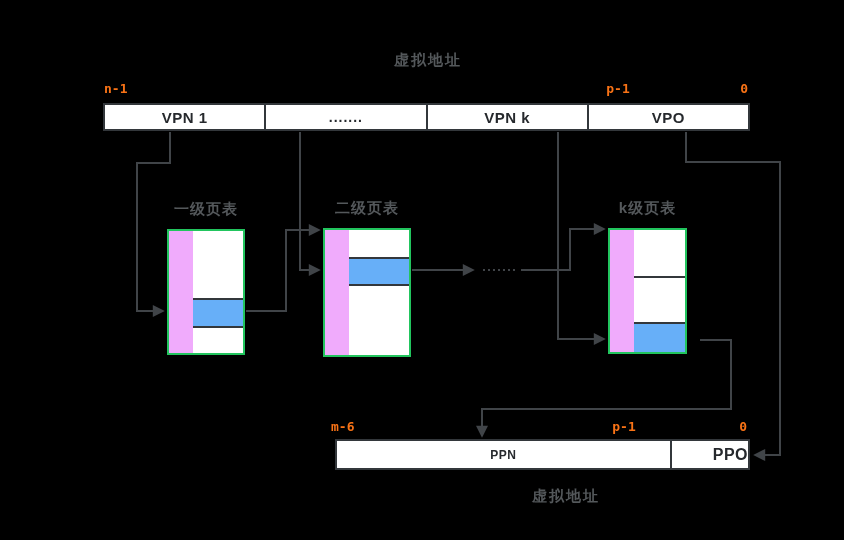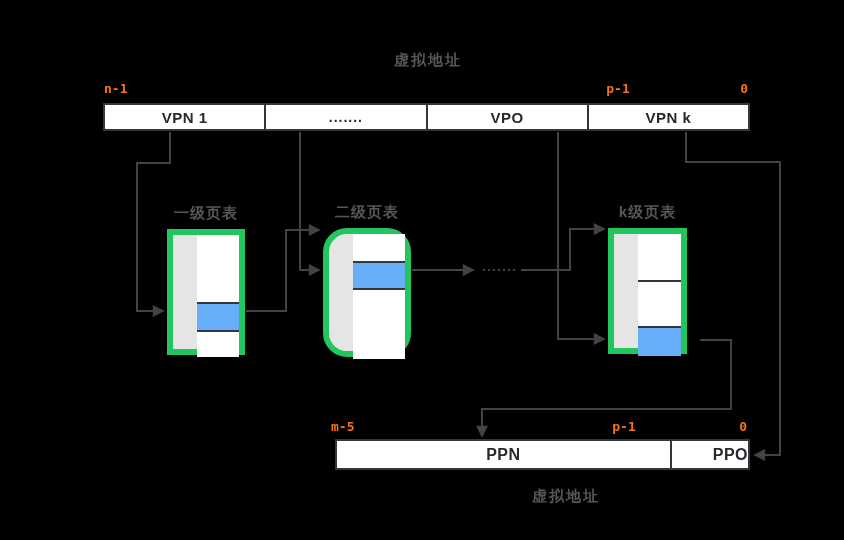--- a/index.html
+++ b/index.html
@@ -23,21 +23,21 @@
   }
   .addr-cell{
     display:flex;align-items:center;justify-content:center;
     background:#fff;color:#26292d;font-size:15px;font-weight:700;
     letter-spacing:.5px;box-sizing:border-box;
   }
   .addr-cell + .addr-cell{border-left:2px solid #33373b;}
   .addr-cell.dots{font-size:14px;letter-spacing:1px;}
   
   .ptable{
-    position:absolute;box-sizing:border-box;border:6px solid #22c55e;background:#e5e5e5;padding-left:24px;
+    position:absolute;box-sizing:border-box;border:2px solid #22c55e;background:#f0abfc;padding-left:24px;
   }
   .pt-title{
     position:absolute;left:-40px;right:-40px;top:-31px;text-align:center;
     color:#54585b;font-size:15px;font-weight:600;letter-spacing:1px;white-space:nowrap;
   }
   .pt-row{box-sizing:border-box;background:#fff;}
   .pt-row + .pt-row{border-top:2px solid #33373b;}
   .pt-row.hl{background:#67aff8;}
   
   .wires{position:absolute;left:0;top:0;z-index:5;pointer-events:none;}
@@ -50,51 +50,51 @@
 
   <div class="dia-title" style="left:328px;top:51px;width:200px;">虚拟地址</div>
 
   <span class="bit-label" style="left:104px;top:81px;">n-1</span>
   <span class="bit-label" style="left:588px;top:81px;width:60px;text-align:center;">p-1</span>
   <span class="bit-label" style="left:700px;top:81px;width:48px;text-align:right;">0</span>
 
   <div class="addr-box" style="left:103px;top:103px;width:647px;height:28px;">
     <div class="addr-cell" style="flex:1;">VPN 1</div>
     <div class="addr-cell dots" style="flex:1;">.......</div>
+    <div class="addr-cell" style="flex:1;">VPN k</div>
     <div class="addr-cell" style="flex:1;">VPO</div>
-    <div class="addr-cell" style="flex:1;">VPN k</div>
   </div>
 
   <div class="ptable" style="left:167px;top:229px;width:78px;height:126px;">
     <div class="pt-title">一级页表</div>
     <div class="pt-row" style="height:67px;"></div>
     <div class="pt-row hl" style="height:28px;"></div>
     <div class="pt-row" style="height:27px;"></div>
   </div>
 
-  <div class="ptable" style="left:323px;top:228px;width:88px;height:129px;border-radius:24px;">
+  <div class="ptable" style="left:323px;top:228px;width:88px;height:129px;">
     <div class="pt-title">二级页表</div>
     <div class="pt-row" style="height:27px;"></div>
     <div class="pt-row hl" style="height:27px;"></div>
     <div class="pt-row" style="height:71px;"></div>
   </div>
 
   <div class="ptable" style="left:608px;top:228px;width:79px;height:126px;">
     <div class="pt-title">k级页表</div>
     <div class="pt-row" style="height:46px;"></div>
     <div class="pt-row" style="height:46px;"></div>
     <div class="pt-row hl" style="height:30px;"></div>
   </div>
 
-  <span class="bit-label" style="left:331px;top:419px;">m-5</span>
+  <span class="bit-label" style="left:331px;top:419px;">m-6</span>
   <span class="bit-label" style="left:594px;top:419px;width:60px;text-align:center;">p-1</span>
   <span class="bit-label" style="left:699px;top:419px;width:48px;text-align:right;">0</span>
 
   <div class="addr-box" style="left:335px;top:439px;width:415px;height:31px;">
-    <div class="addr-cell" style="width:344px;font-size:16px;">PPN</div>
+    <div class="addr-cell" style="width:344px;font-size:12px;">PPN</div>
     <div class="addr-cell" style="flex:1;font-size:16px;padding-left:41px;">PPO</div>
   </div>
 
   <div class="dia-title" style="left:466px;top:487px;width:200px;">虚拟地址</div>
 
   <svg class="wires" width="844" height="540" viewBox="0 0 844 540">
     <defs>
       <marker id="ah" viewBox="0 0 10 10" refX="8.5" refY="5" markerWidth="7" markerHeight="6" orient="auto">
         <path d="M0 0 L10 5 L0 10 Z" fill="#404448"></path>
       </marker>

